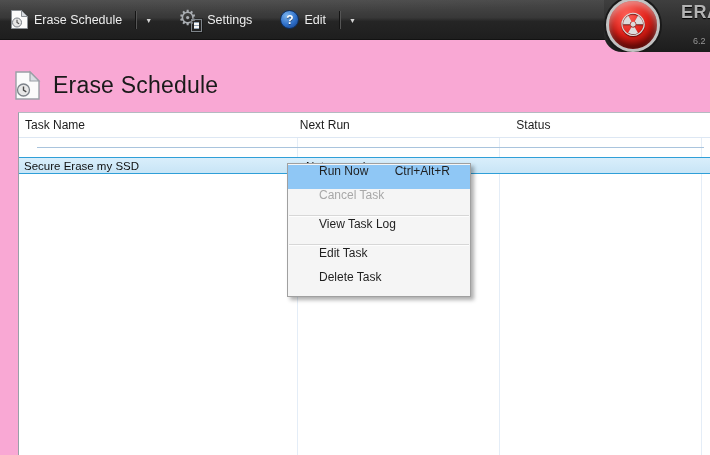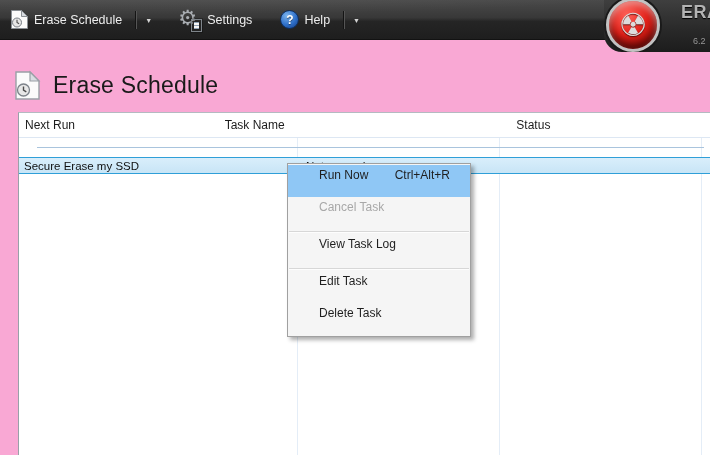--- a/index.html
+++ b/index.html
@@ -66,21 +66,21 @@
     background:linear-gradient(180deg,#d9eefb 0%,#c8e5f6 100%);
     border-top:1px solid #2f9fd8; border-bottom:1px solid #2f9fd8; z-index:2; font-size:11.5px; color:#101010; }
   .cell { white-space:nowrap; overflow:hidden; }
   .cell.c-name { width:278px; padding-left:5px; }
   .cell.c-next { width:202px; padding-left:9px; }
   .cell.c-status { width:202px; padding-left:6px; }
 
   
   .context-menu { position:absolute; left:287px; top:163px; width:184px; z-index:20;
     background:#f5f5f5; border:1px solid #a0a0a0; box-shadow:3px 3px 4px rgba(0,0,0,.32); padding:1px 0; }
-  .menu-item { display:flex; align-items:center; height:32px; padding:0 20px 12px 31px; font-size:12px; color:#1f1f1f; }
+  .menu-item { display:flex; align-items:center; height:24px; padding:0 20px 12px 31px; font-size:12px; color:#1f1f1f; }
   .menu-item.hl { background:#8fc7f5; }
   .menu-item.disabled { color:#a8a8a8; }
   .menu-shortcut { margin-left:auto; }
   .menu-sep { height:1px; background:#d7d7d7; margin:2px 1px; box-shadow:0 1px 0 #fdfdfd; }
 </style>
 </head>
 <body>
 
 <div class="screen">
 
@@ -103,21 +103,21 @@
     <div class="tb-btn">
       <span class="gear-wrap">
         <span class="gear-glyph">⚙</span>
         <span class="gear-doc"></span>
       </span>
       <span class="tb-label">Settings</span>
     </div>
     <div class="gap-lg"></div>
     <div class="tb-btn">
       <span class="help-circle">?</span>
-      <span class="tb-label">Help</span>
+      <span class="tb-label">Edit</span>
     </div>
     <div class="tb-divider"></div>
     <div class="tb-btn" style="padding:0 2px;">
       <span class="tb-caret">▼</span>
     </div>
   </div>
 
   <div class="logo-plate">
     <div class="rad-circle">
       <span class="rad-glyph">☢</span>
@@ -135,22 +135,22 @@
     </svg>
     <span class="page-title">Erase Schedule</span>
   </div>
 
   <div class="task-table">
     <div class="col-div c1"></div>
     <div class="col-div c2"></div>
     <div class="col-div c3"></div>
 
     <div class="thead">
+      <div class="th w1">Task Name</div>
       <div class="th w2">Next Run</div>
-      <div class="th w1">Task Name</div>
       <div class="th w3">Status</div>
     </div>
 
     <div class="category-row">
       <span class="category-line"></span>
     </div>
 
     <div class="task-row">
       <div class="cell c-name">Secure Erase my SSD</div>
       <div class="cell c-next">Not queued</div>

